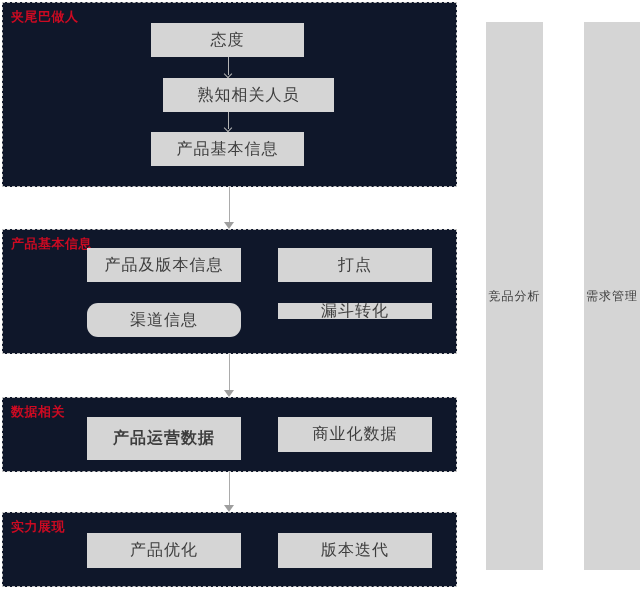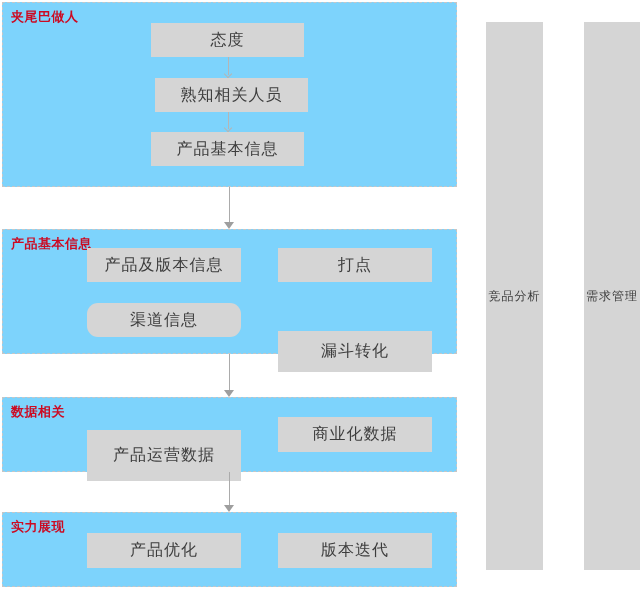--- a/index.html
+++ b/index.html
@@ -11,21 +11,21 @@
     --arrow-light:#b5b5b5;
   }
   *{margin:0;padding:0;box-sizing:border-box;}
   body{background:#fff;}
   .canvas{
     position:relative;width:640px;height:590px;background:#ffffff;
     font-family:"DejaVu Sans","Liberation Sans",sans-serif;overflow:hidden;
   }
   .section{
     position:absolute;left:2px;width:455px;
-    border:1px dashed var(--dashed-border);background:#7dd3fc;
+    border:1px dashed var(--dashed-border);background:#0f172a;
   }
   .section-title{
     position:absolute;top:5px;left:8px;
     font-size:13px;font-weight:bold;letter-spacing:.5px;
     color:var(--section-title-red);white-space:nowrap;
   }
   .node{
     position:absolute;background:var(--node-fill);color:var(--node-text);
     font-size:16px;letter-spacing:1px;
     display:flex;align-items:center;justify-content:center;white-space:nowrap;
@@ -55,49 +55,49 @@
 
 <div class="canvas">
 
   <div class="section" style="top:2px;height:185px;">
     <div class="section-title">夹尾巴做人</div>
     <div class="node" style="left:148px;top:20px;width:153px;height:34px;">态度</div>
     <div class="mini-arrow" style="left:218px;top:54px;height:21px;">
       <div class="stem"></div>
       <div class="head"></div>
     </div>
-    <div class="node" style="left:152px;top:75px;width:153px;height:34px;">熟知相关人员</div>
+    <div class="node" style="left:160px;top:75px;width:171px;height:34px;">熟知相关人员</div>
     <div class="mini-arrow" style="left:218px;top:109px;height:20px;">
       <div class="stem"></div>
       <div class="head"></div>
     </div>
     <div class="node" style="left:148px;top:129px;width:153px;height:34px;">产品基本信息</div>
   </div>
 
   <div class="connector" style="top:187px;height:42px;">
     <div class="stem"></div>
     <div class="head"></div>
   </div>
 
   <div class="section" style="top:229px;height:125px;">
     <div class="section-title">产品基本信息</div>
     <div class="node" style="left:84px;top:18px;width:154px;height:34px;">产品及版本信息</div>
     <div class="node" style="left:275px;top:18px;width:154px;height:34px;">打点</div>
     <div class="node" style="left:84px;top:73px;width:154px;height:34px;border-radius:11px;">渠道信息</div>
-    <div class="node" style="left:275px;top:73px;width:154px;height:41px;margin-top:28px;">漏斗转化</div>
+    <div class="node" style="left:275px;top:73px;width:154px;height:16px;">漏斗转化</div>
   </div>
 
   <div class="connector" style="top:354px;height:43px;">
     <div class="stem"></div>
     <div class="head"></div>
   </div>
 
   <div class="section" style="top:397px;height:75px;">
     <div class="section-title">数据相关</div>
-    <div class="node" style="left:84px;top:32px;width:154px;height:51px;">产品运营数据</div>
+    <div class="node" style="left:84px;top:19px;width:154px;height:43px;font-weight:bold;">产品运营数据</div>
     <div class="node" style="left:275px;top:19px;width:154px;height:35px;">商业化数据</div>
   </div>
 
   <div class="connector" style="top:472px;height:40px;">
     <div class="stem"></div>
     <div class="head"></div>
   </div>
 
   <div class="section" style="top:512px;height:75px;">
     <div class="section-title">实力展现</div>

